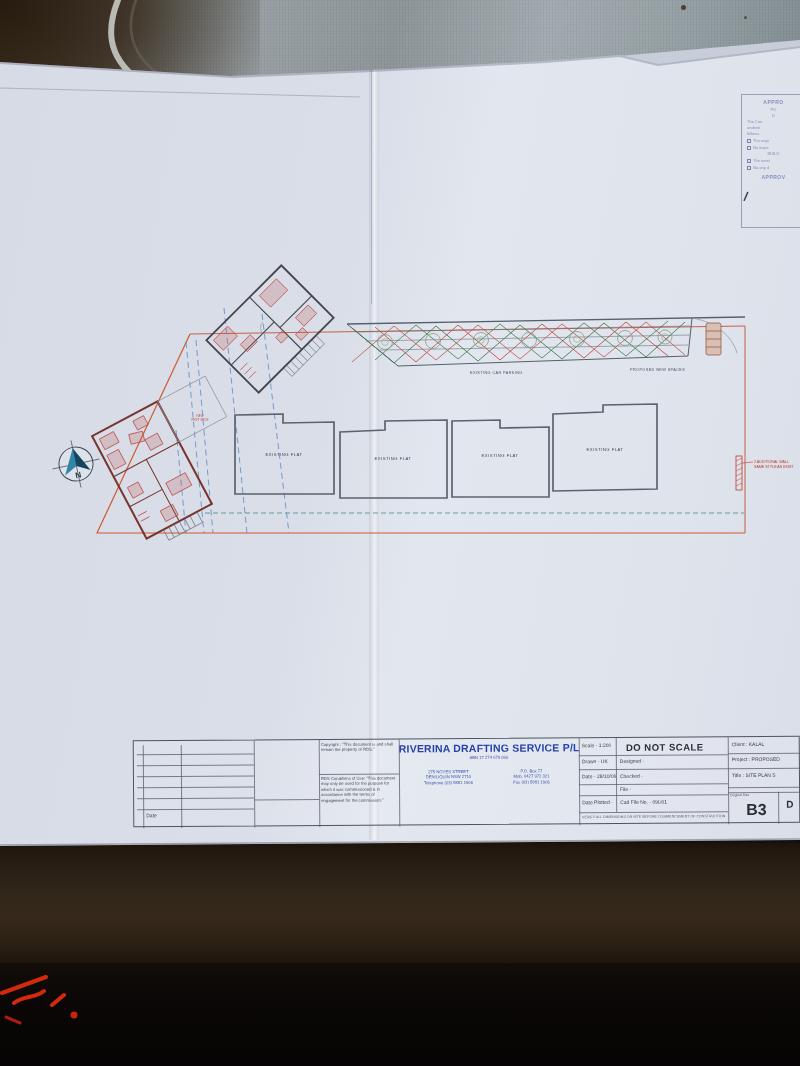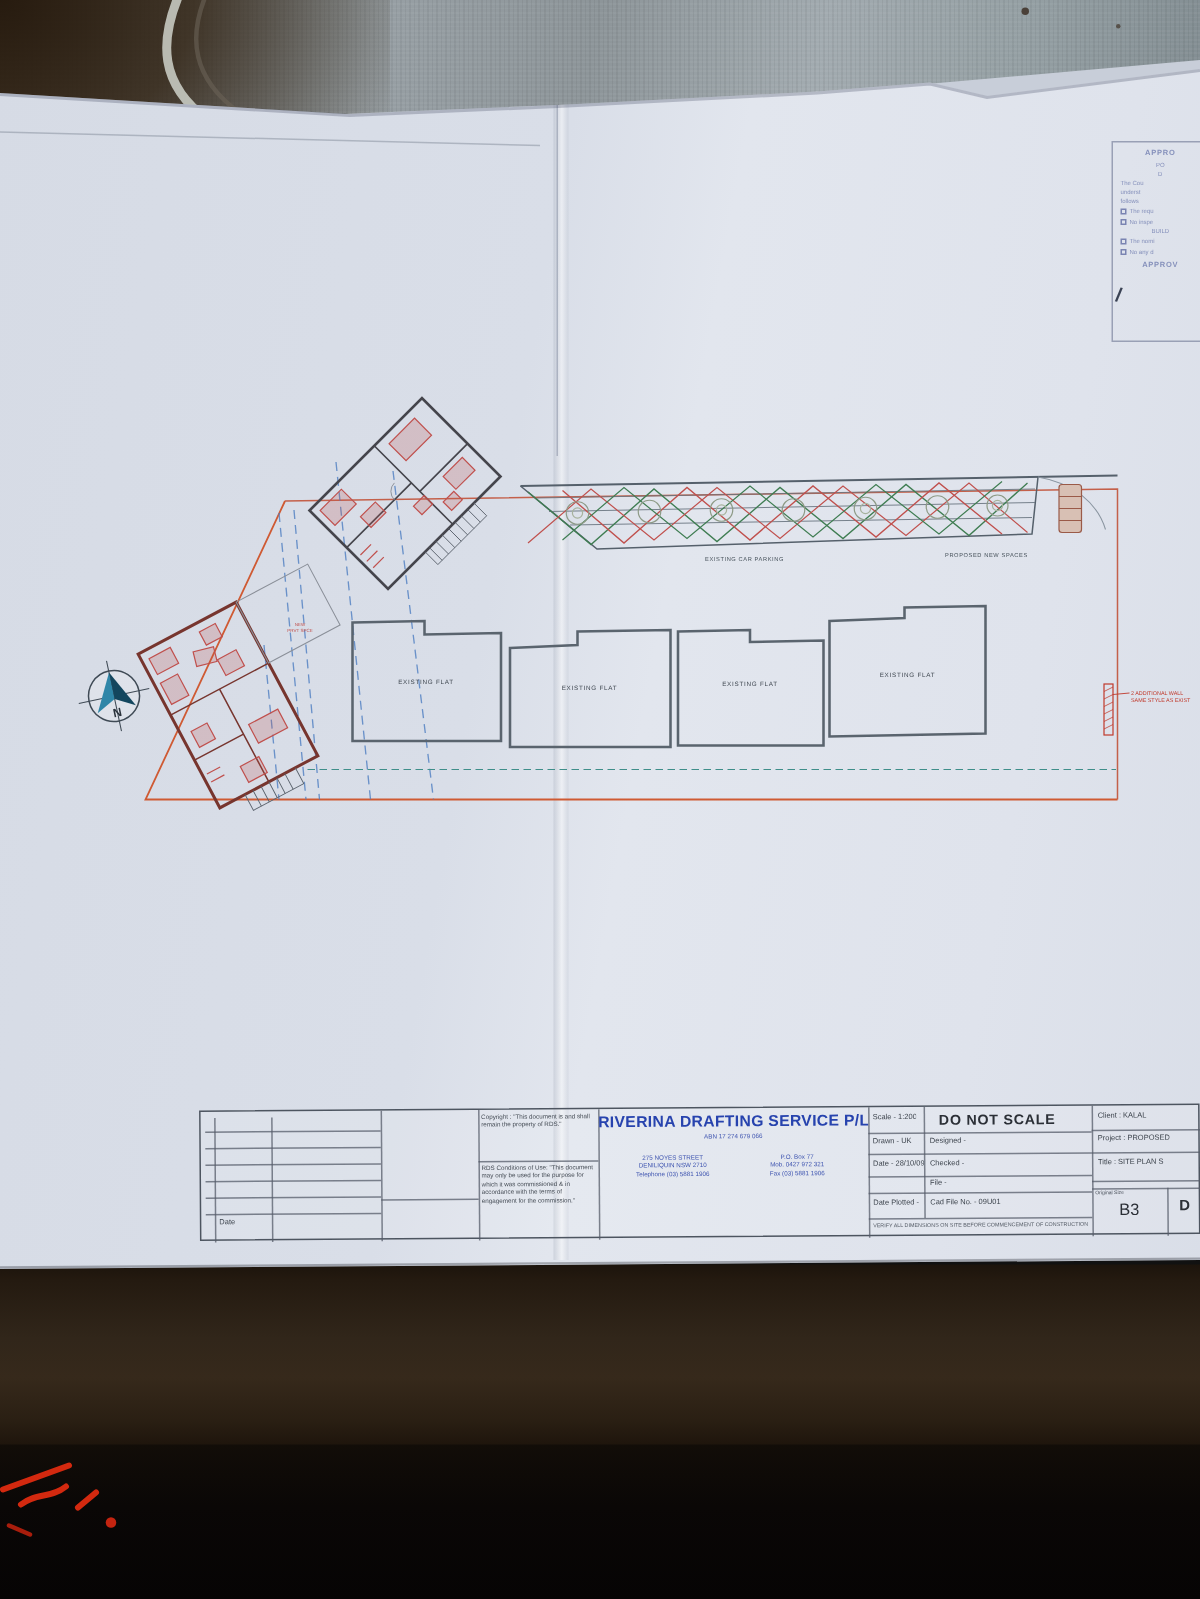--- a/index.html
+++ b/index.html
@@ -46,21 +46,21 @@
   .tblock{position:absolute;left:133px;top:738px;width:667px;height:87px;
     border:1px solid #4d5560;transform:rotate(-0.4deg);color:#3a4148;background:rgba(255,255,255,.12);}
   .vl,.hl{position:absolute;background:rgba(85,92,105,.75);}
   .vl{width:1px;} .hl{height:1px;}
   .cell{position:absolute;overflow:hidden;white-space:nowrap;}
   .tiny{font-size:4.2px;line-height:1.3;white-space:normal;color:#454c55;}
   .blue{color:#3f55b0;}
   .coname{font-size:10.5px;font-weight:bold;color:#2743ae;letter-spacing:.2px;text-align:center;width:100%;}
   .dns{font-size:9.5px;font-weight:bold;color:#2b2f36;letter-spacing:.5px;text-align:center;width:100%;}
   .lab{font-size:5px;color:#3d444d;}
-  .b3{font-size:11px;font-weight:normal;color:#2b2f36;}
+  .b3{font-size:16px;font-weight:bold;color:#2b2f36;}
   .disc{font-size:3.6px;color:#555c66;text-align:center;width:100%;}
 
   svg text{font-family:"Liberation Sans", sans-serif;}
 </style>
 </head>
 <body>
 
 <div class="scene">
 
   <div class="bg-top"></div>

